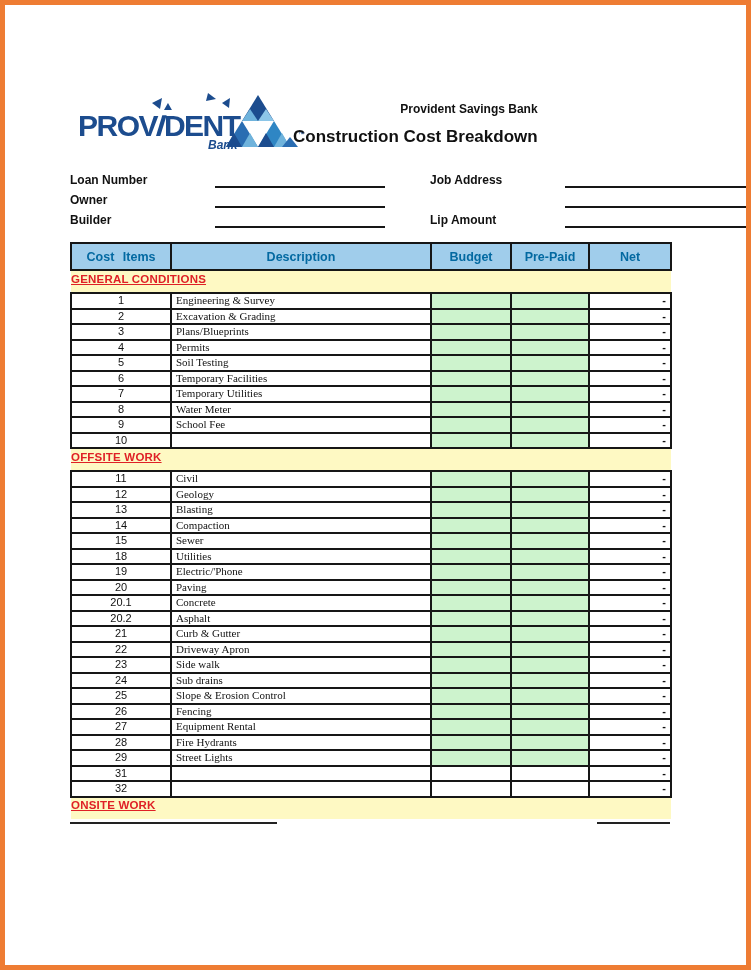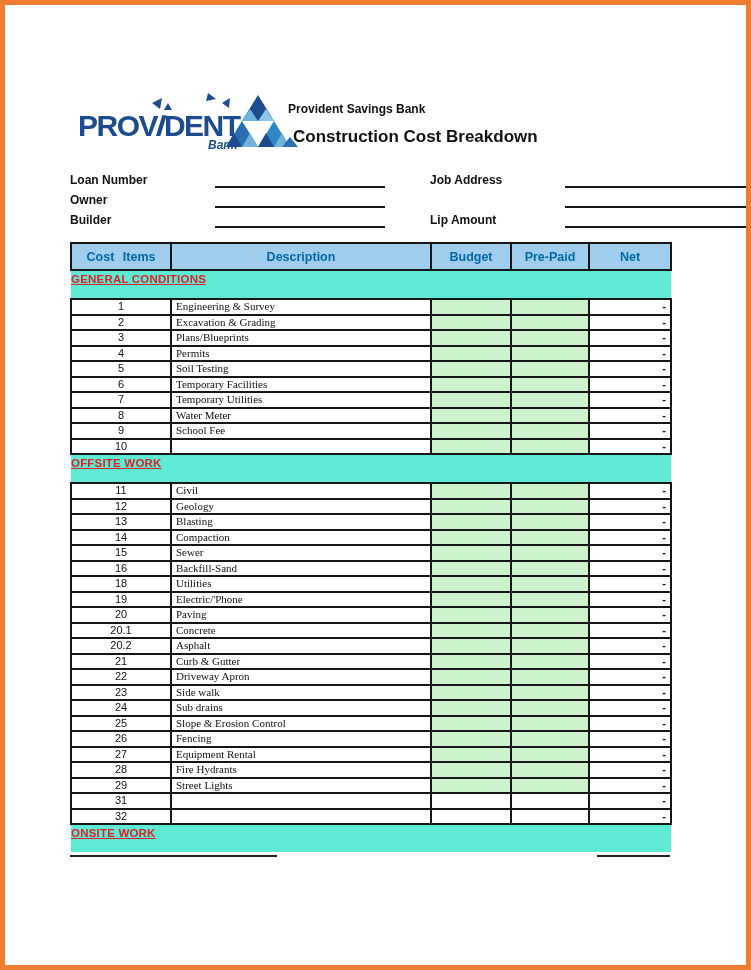--- a/index.html
+++ b/index.html
@@ -17,37 +17,37 @@
   .logo-word .slant{display:inline-block;transform:skewX(-17deg);position:relative;}
   .logo-word .slant::after{content:"";position:absolute;left:1px;top:-6px;
     border-left:4px solid transparent;border-right:4px solid transparent;
     border-bottom:7px solid #1c4c8e;transform:skewX(17deg);}
   .mountain{position:absolute;left:146px;top:4px;}
   .scatter{position:absolute;left:60px;top:2px;}
   .bank-word{position:absolute;left:138px;top:49px;font-size:12px;font-weight:bold;
     font-style:italic;color:#1c4c8e;}
   .tm{position:absolute;left:228px;top:42px;font-size:6px;color:#1c4c8e;}
   .titles{padding-top:13px;}
-  .bank-name{font-size:12px;font-weight:bold;}
+  .bank-name{font-size:12px;font-weight:bold;text-align:right;}
   .doc-title{font-size:17px;font-weight:bold;margin-top:11px;margin-left:5px;}
   
   .form{margin-top:7px;}
   .form-row{display:grid;grid-template-columns:100px 170px 90px 240px;height:20px;align-items:end;gap:45px;}
   .f-label{font-weight:bold;font-size:12px;padding-bottom:1px;white-space:nowrap;}
   .f-line{border-bottom:2px solid #161616;height:14px;}
   
   table.cost{border-collapse:collapse;width:600px;margin-top:14px;table-layout:fixed;}
   table.cost th{
     background:var(--header-bg,#a0cdeb);border:2.5px solid #161616;
     font-size:12.5px;font-weight:bold;height:23px;color:#0369a1;
   }
   th.th-cost{word-spacing:5px;}
   table.cost td{border:2px solid #161616;height:11.5px;padding:1px 4px;
     font-size:11px;line-height:11.5px;overflow:hidden;white-space:nowrap;}
-  tr.section-row td{border:none;background:#5eead4;padding:2px 0 12px;height:13px;}
+  tr.section-row td{border:none;background:#fef9c3;padding:2px 0 6px;height:13px;}
   .section-label{color:var(--red,#df2026);font-weight:bold;font-size:11.5px;
     text-decoration:underline;letter-spacing:.2px;}
   td.c-num{text-align:center;}
   td.c-desc{padding-left:6px;font-family:Liberation Serif, serif;}
   td.green{background:var(--green,#cdf3cd);}
   td.c-net{text-align:right;font-weight:bold;padding-right:7px;}
   
   .bottom-lines{position:relative;height:16px;margin-top:1px;}
   .bl-left{position:absolute;left:0;top:2px;width:207px;border-top:2px solid #222;}
   .bl-right{position:absolute;right:0;top:2px;width:73px;border-top:2px solid #222;}
@@ -247,27 +247,20 @@
   </tr>
 
   <tr class="item-row">
     <td class="c-num">15</td>
     <td class="c-desc">Sewer</td>
     <td class="c-bud green"></td>
     <td class="c-pre green"></td>
     <td class="c-net">-</td>
   </tr>
 
-  <tr class="item-row">
-    <td class="c-num">16</td>
-    <td class="c-desc">Backfill-Sand</td>
-    <td class="c-bud green"></td>
-    <td class="c-pre green"></td>
-    <td class="c-net">-</td>
-  </tr>
 
 
   <tr class="item-row">
     <td class="c-num">18</td>
     <td class="c-desc">Utilities</td>
     <td class="c-bud green"></td>
     <td class="c-pre green"></td>
     <td class="c-net">-</td>
   </tr>
 

